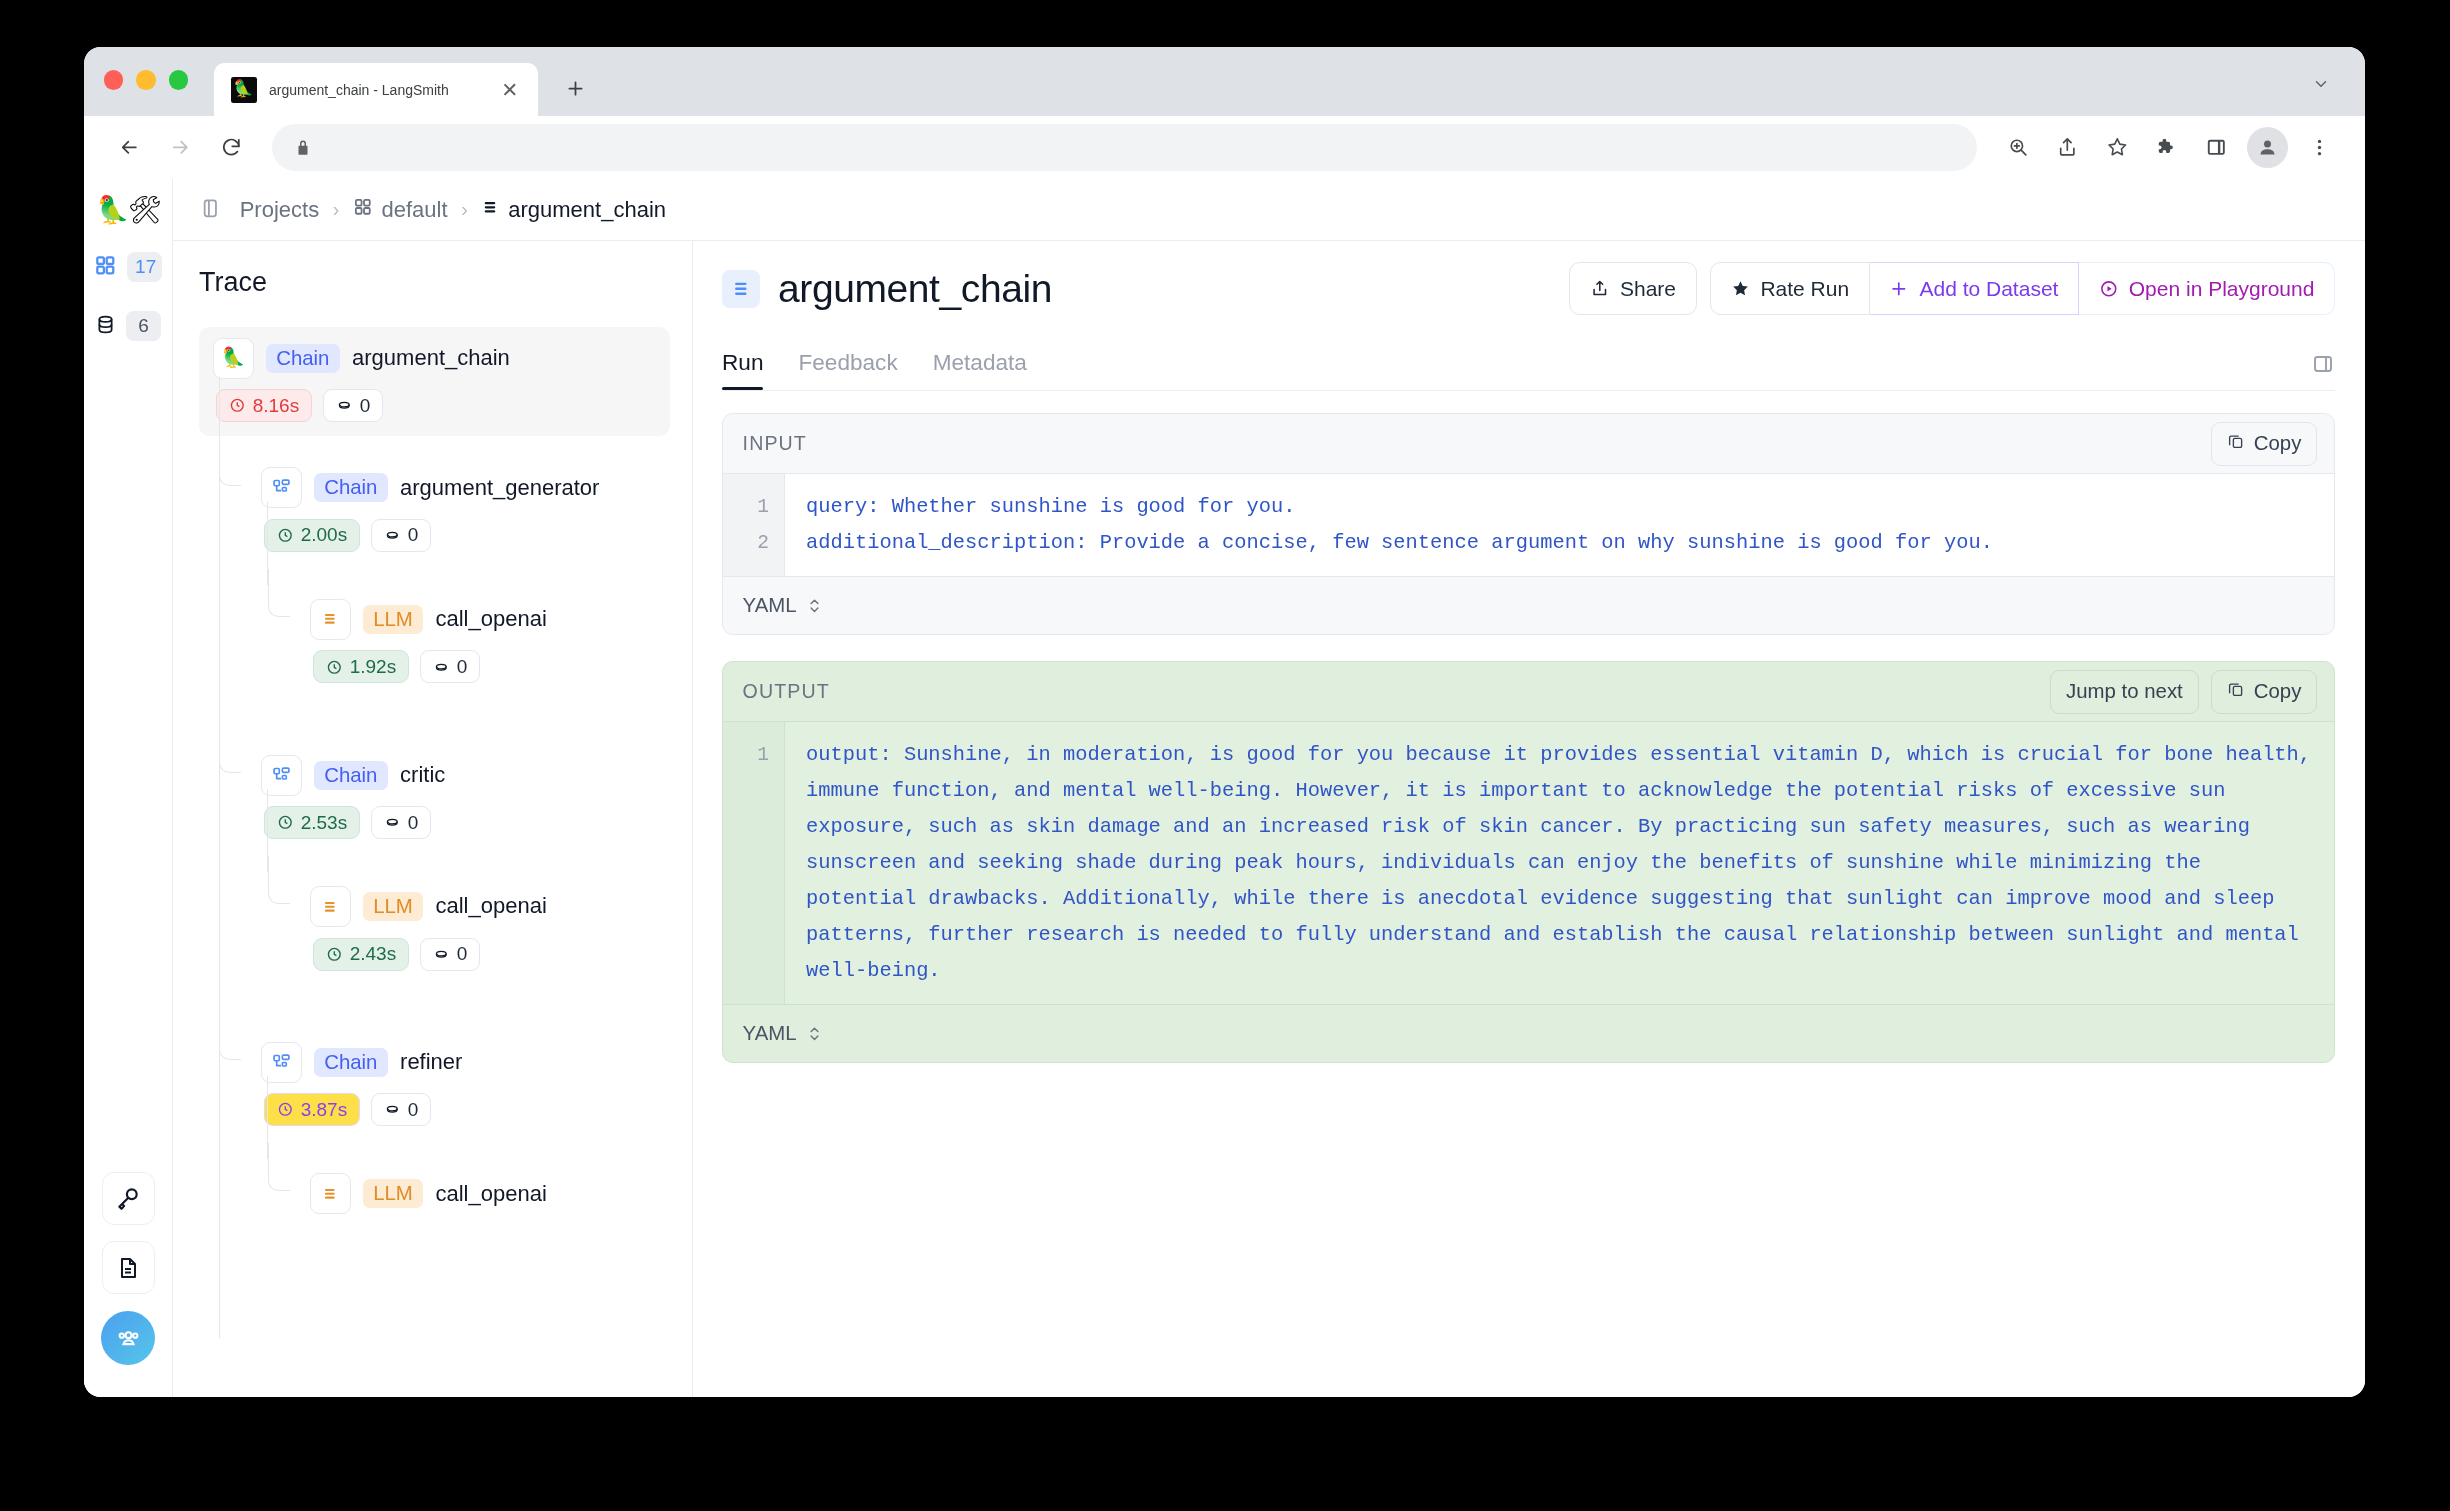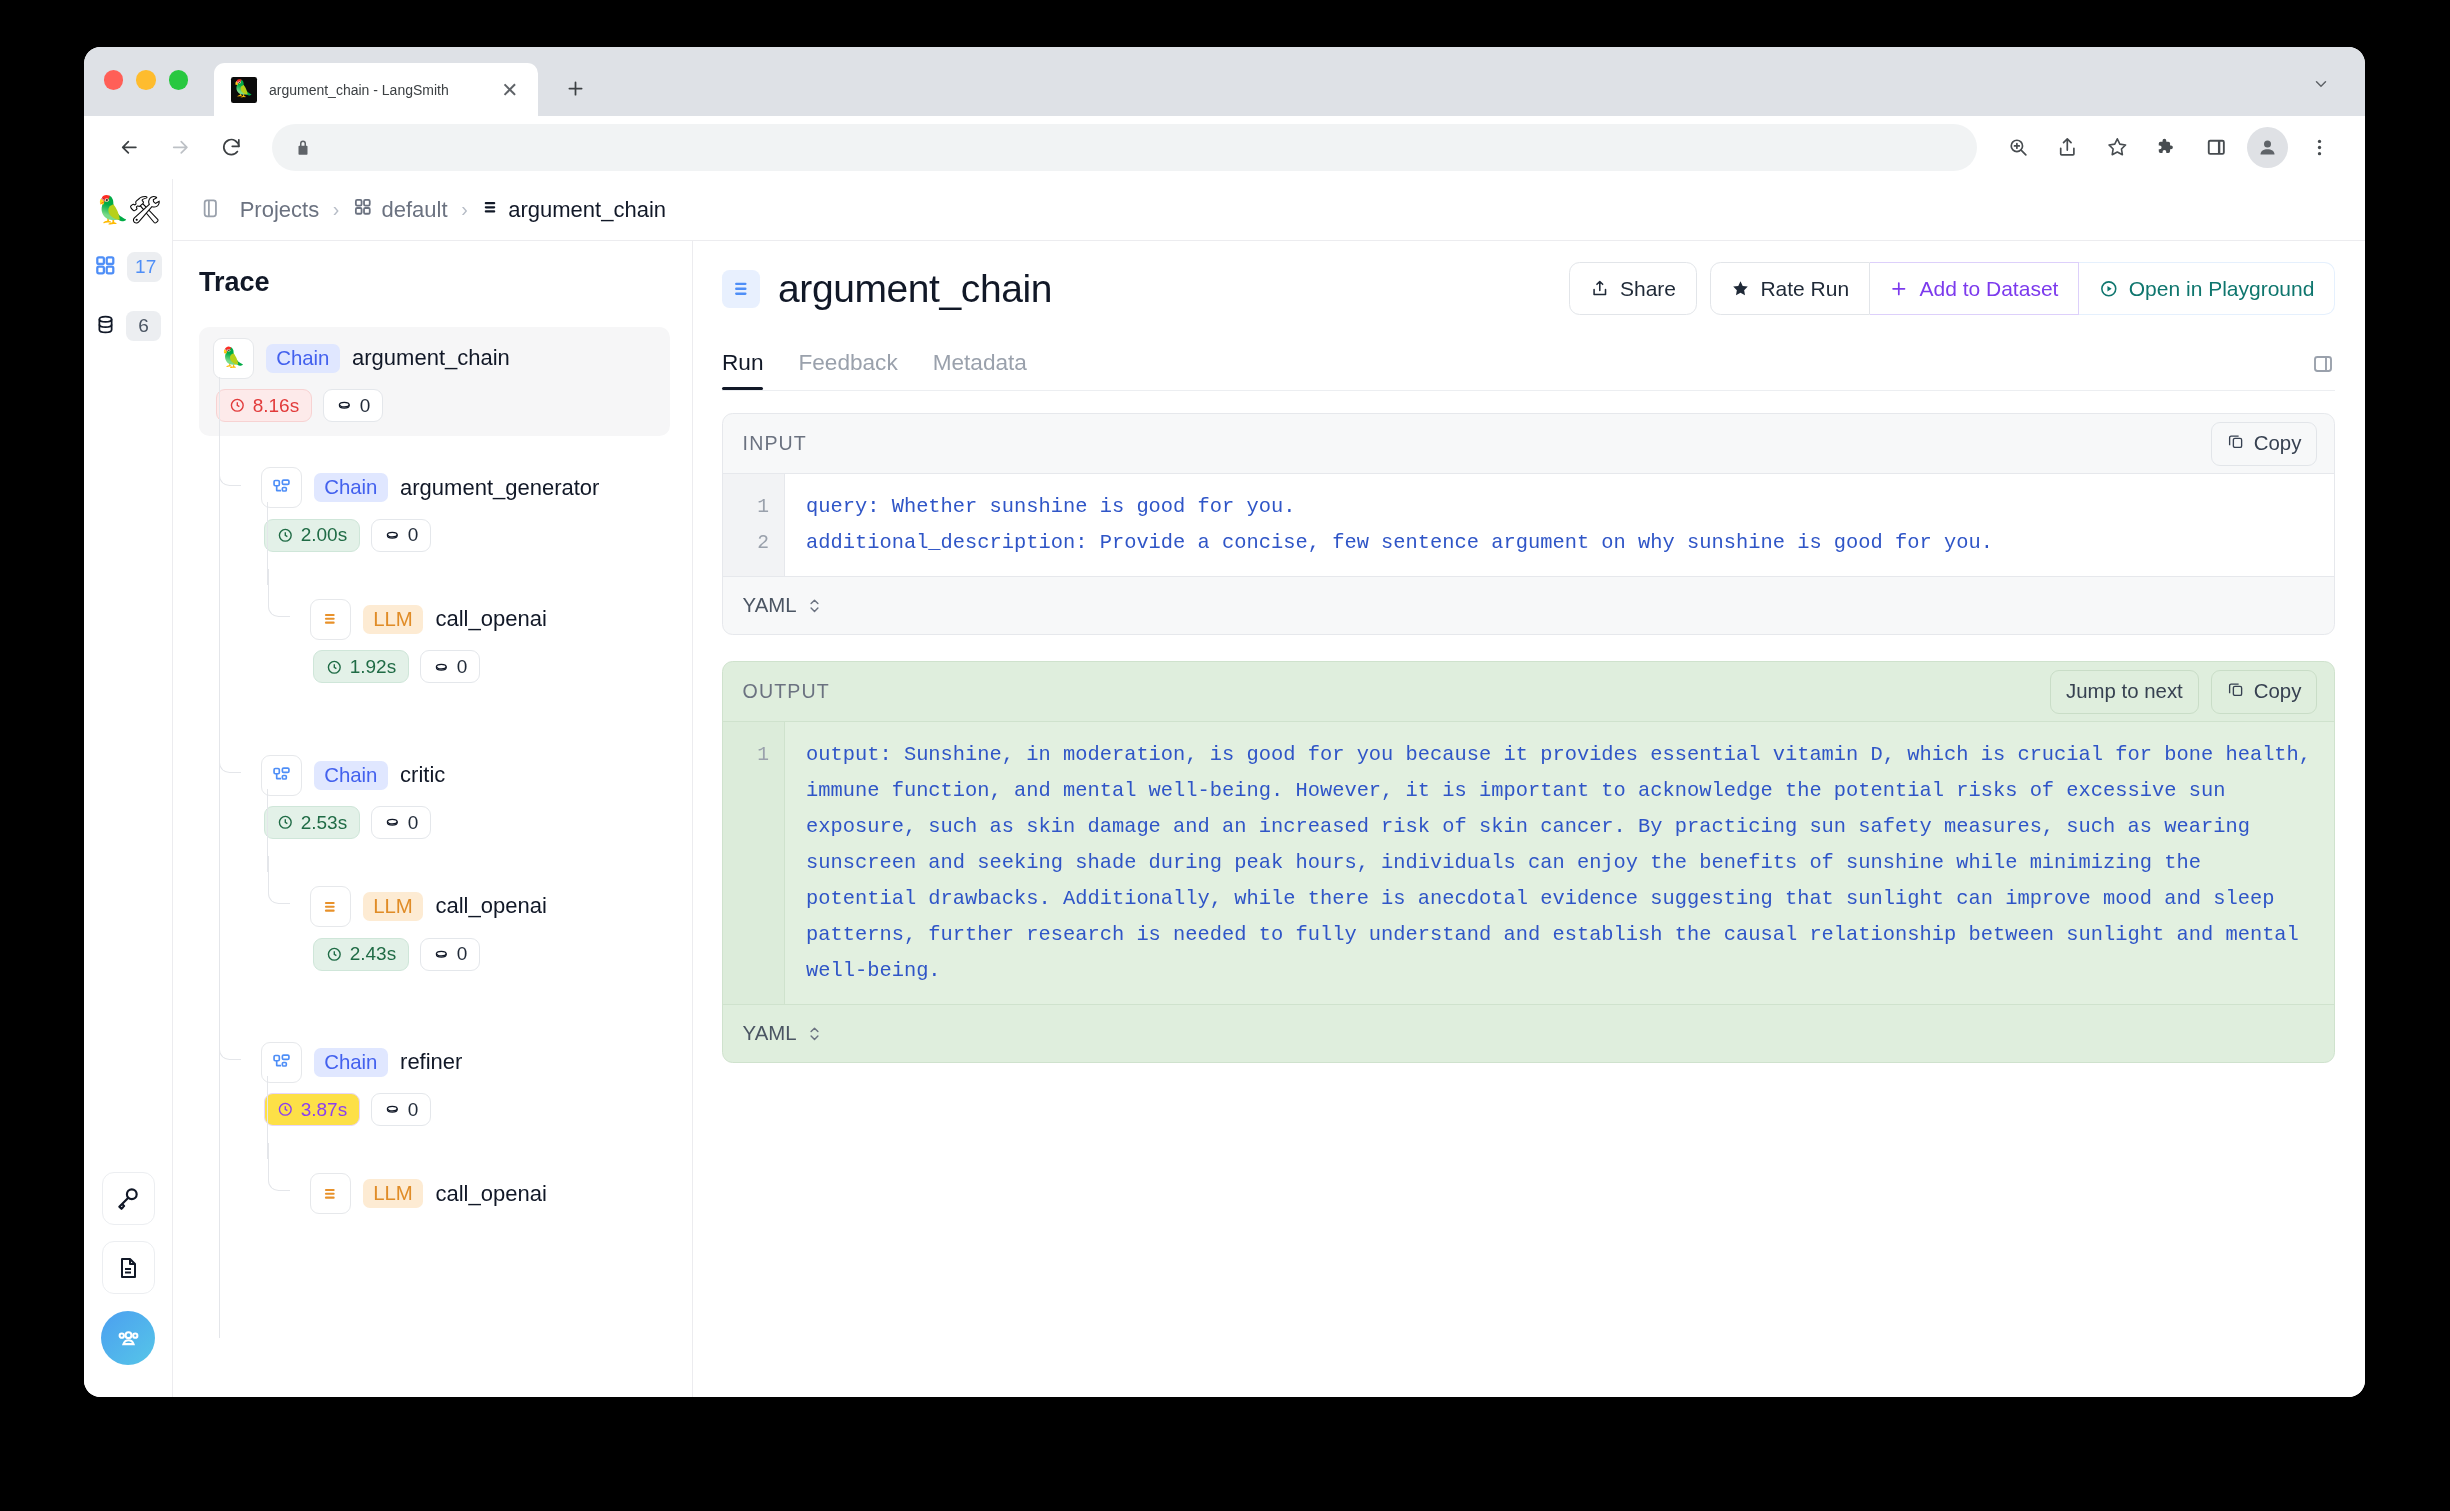--- a/index.html
+++ b/index.html
@@ -172,21 +172,21 @@
   .panes { flex: 1; display: flex; min-height: 0; }
 
   
   .trace {
     width: 520px;
     border-right: 0.8px solid #ececef;
     padding: 26px 0 0 26px;
     flex: 0 0 auto;
     overflow: hidden;
   }
-  .trace-title { font-size: 27px; color: #111827; font-weight: 700; margin-bottom: 29px; }
+  .trace-title { font-size: 27px; color: #111827; font-weight: 400; margin-bottom: 29px; }
   .tree { position: relative; }
   .node { position: relative; padding-left: 0; }
   .node-box {
     border-radius: 10.6px;
     padding: 10.6px 19.6px 13.6px 13.6px;
     display: inline-flex; flex-direction: column; gap: 10.6px;
   }
   .node-box.root { background: #f6f6f7; width: 471px; }
   .node-head { display: flex; align-items: center; gap: 12px; }
   .node-icon {
@@ -241,21 +241,21 @@
     border: 0.8px solid #e2e5e9; border-radius: 10.6px;
     padding: 0 19.6px; background: #fff;
     white-space: nowrap;
   }
   .btn.share { margin-right: 13.6px; }
   .btn-group { display: flex; }
   .btn-group .btn { border-radius: 0; border-left-width: 0; }
   .btn-group .btn:first-child { border-radius: 10.6px 0 0 10.6px; border-left-width: 0.8px; }
   .btn-group .btn:last-child { border-radius: 0 10.6px 10.6px 0; }
   .btn.dataset { color: #7c3aed; border-color: #ddd0fb; }
-  .btn.playground { color: #0f766e; border-color: #e5f0fd; align-items: center; }
+  .btn.playground { color: #a21caf; border-color: #e5f0fd; align-items: center; }
 
   .tabs {
     display: flex; align-items: center;
     gap: 35px;
     margin-top: 35px;
     border-bottom: 0.8px solid #eceef1;
     position: relative;
     justify-content: flex-end;
   }
   .tab-item {

